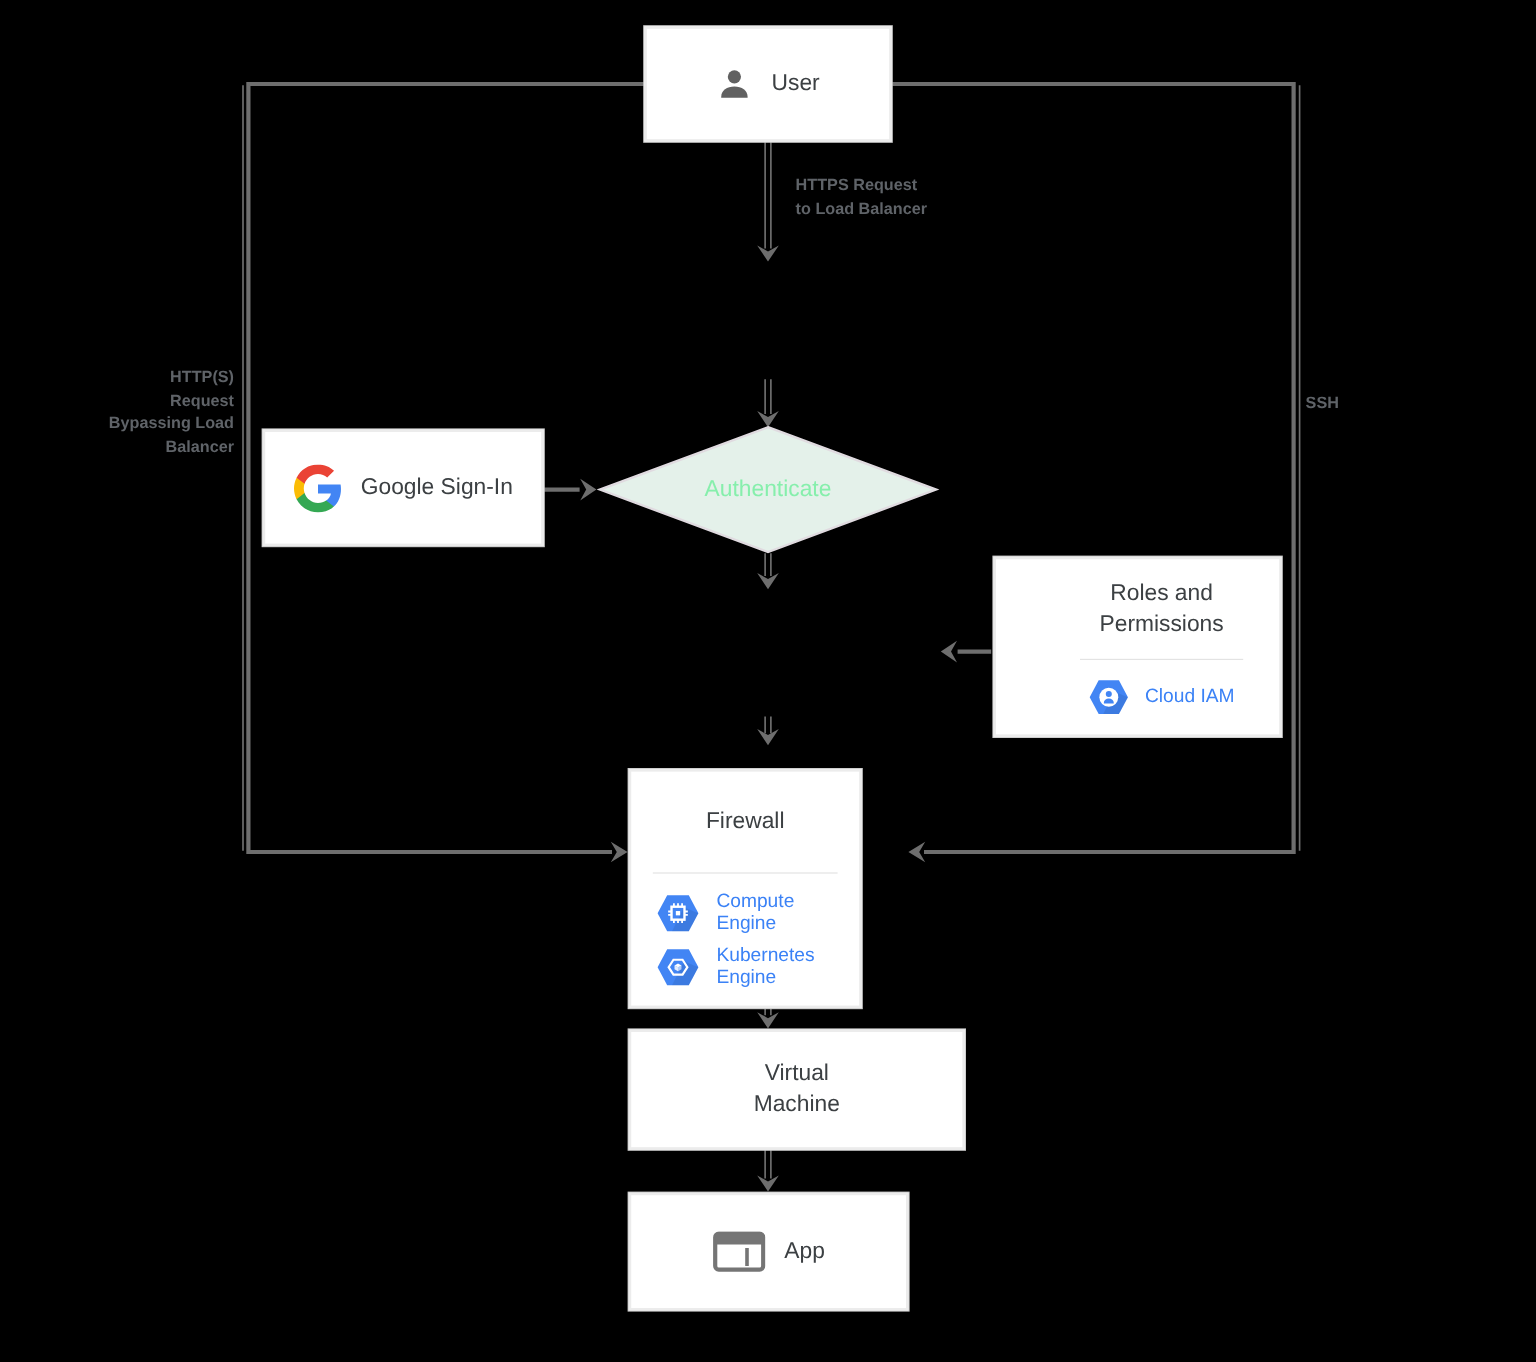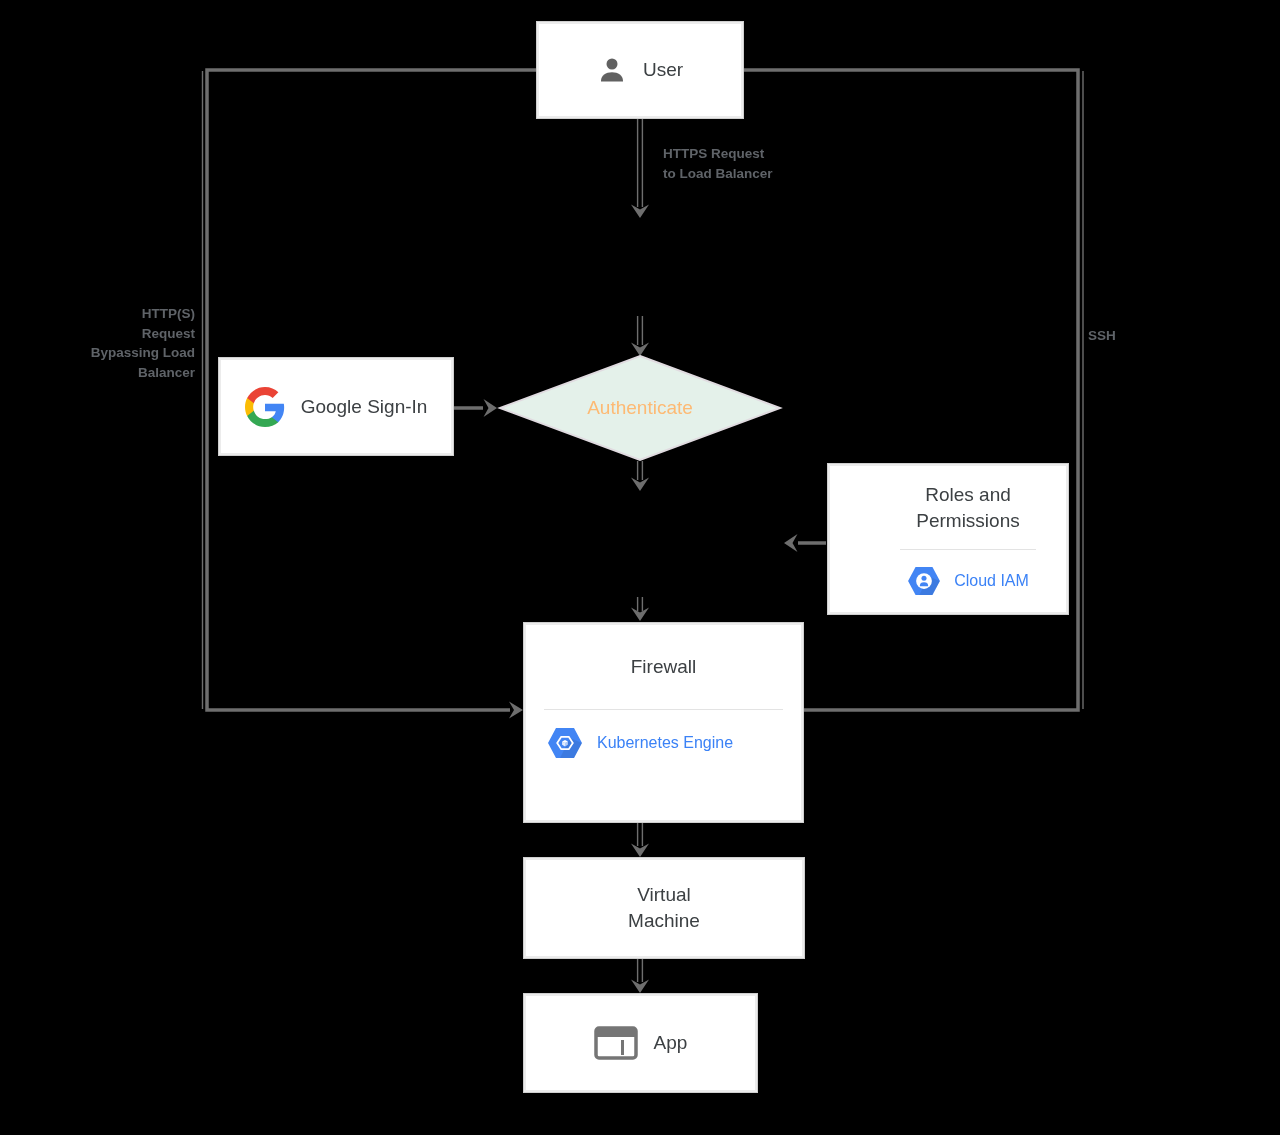--- a/index.html
+++ b/index.html
@@ -14,21 +14,21 @@
     box-shadow:0 0 0 1px #cfcfcf;box-sizing:border-box;z-index:1;
     display:flex;align-items:center;justify-content:center;gap:16px;
   }
   .panel{flex-direction:column;align-items:stretch;justify-content:flex-start;gap:0;}
   .node-title{color:#3c4043;font-size:19px;line-height:26px;white-space:pre-line;text-align:center;}
   .secondary{color:#3b82f6;font-size:16px;}
   .diamond{position:absolute;z-index:1;}
   .diamond .diamond-label{
     position:absolute;left:0;top:0;right:0;bottom:0;
     display:flex;align-items:center;justify-content:center;
-    color:#fdba74;font-size:19px;font-weight:500;
+    color:#86efac;font-size:19px;font-weight:500;
   }
   .edge-label{
     position:absolute;z-index:2;color:#5f6368;font-size:13.5px;font-weight:700;
     line-height:19.5px;white-space:pre-line;
   }
   .edge-label.right-align{text-align:right;}
   .divider{border:none;border-top:1px solid #e3e3e3;margin:0;}
   .panel-title{display:flex;align-items:center;justify-content:center;}
   .fw-rows{padding:15px 0 0 21px;display:flex;flex-direction:column;gap:9px;}
   .fw-row{display:flex;align-items:center;gap:14px;height:36px;}
@@ -123,24 +123,36 @@
           <polygon points="23,11 35,16 27,31 13,31" fill="#000" opacity="0.08"></polygon>
           <circle cx="18" cy="16" r="8.4" fill="#fff"></circle>
           <circle cx="18" cy="13.1" r="2.7" fill="#4285F4"></circle>
           <path d="M13.6,20.9 a4.4,3.7 0 0 1 8.8,0 v0.7 h-8.8 z" fill="#4285F4"></path>
         </svg>
       </span>
       <span class="secondary">Cloud IAM</span>
     </div>
   </div>
 
-  <div class="box panel" style="left:524px;top:623px;width:279px;height:199px;">
+  <div class="box panel" style="left:524px;top:641px;width:194px;height:199px;">
     <div class="panel-title node-title" style="height:84px;">Firewall</div>
     <hr class="divider" style="margin:0 18px;">
     <div class="fw-rows">
+      <div class="fw-row">
+        <span class="iconwrap">
+          <svg width="36" height="32" viewBox="0 0 36 32">
+            <polygon points="9,1 27,1 35,16 27,31 9,31 1,16" fill="#4285F4"></polygon>
+            <polygon points="23,11 35,16 27,31 13,31" fill="#000" opacity="0.08"></polygon>
+            <rect x="12.6" y="10.6" width="10.8" height="10.8" fill="none" stroke="#fff" stroke-width="2"></rect>
+            <rect x="16.2" y="14.2" width="3.6" height="3.6" fill="#fff"></rect>
+            <path d="M14.6,10.6 V7.8 M18,10.6 V7.8 M21.4,10.6 V7.8 M14.6,21.4 V24.2 M18,21.4 V24.2 M21.4,21.4 V24.2 M12.6,14.6 H9.8 M12.6,17.4 H9.8 M23.4,14.6 H26.2 M23.4,17.4 H26.2" stroke="#fff" stroke-width="1.5" fill="none"></path>
+          </svg>
+        </span>
+        <span class="secondary">Compute Engine</span>
+      </div>
       <div class="fw-row">
         <span class="iconwrap">
           <svg width="36" height="32" viewBox="0 0 36 32">
             <polygon points="9,1 27,1 35,16 27,31 9,31 1,16" fill="#4285F4"></polygon>
             <polygon points="23,11 35,16 27,31 13,31" fill="#000" opacity="0.08"></polygon>
             <polygon points="14.2,9.8 21.8,9.8 25.8,16 21.8,22.2 14.2,22.2 10.2,16" fill="none" stroke="#fff" stroke-width="1.8"></polygon>
             <polygon points="18,12.9 20.9,14.5 18,16.1 15.1,14.5" fill="#fff"></polygon>
             <polygon points="15.1,14.5 18,16.1 18,19.4 15.1,17.8" fill="#fff" opacity="0.85"></polygon>
             <polygon points="20.9,14.5 18,16.1 18,19.4 20.9,17.8" fill="#fff" opacity="0.6"></polygon>
           </svg>

